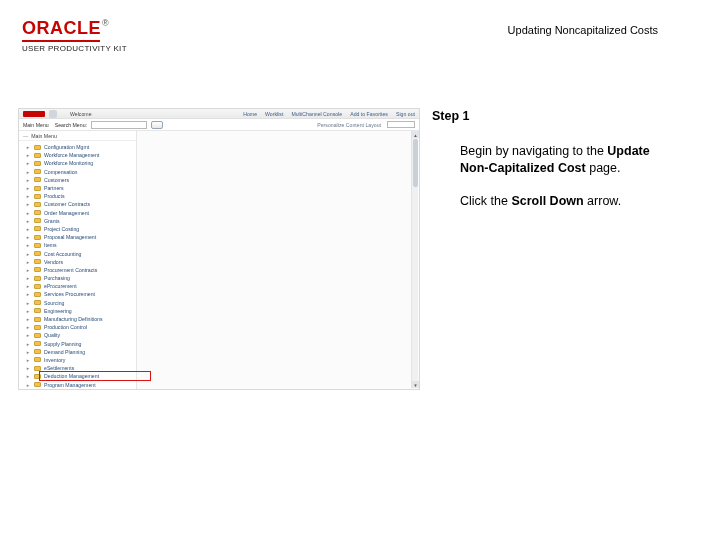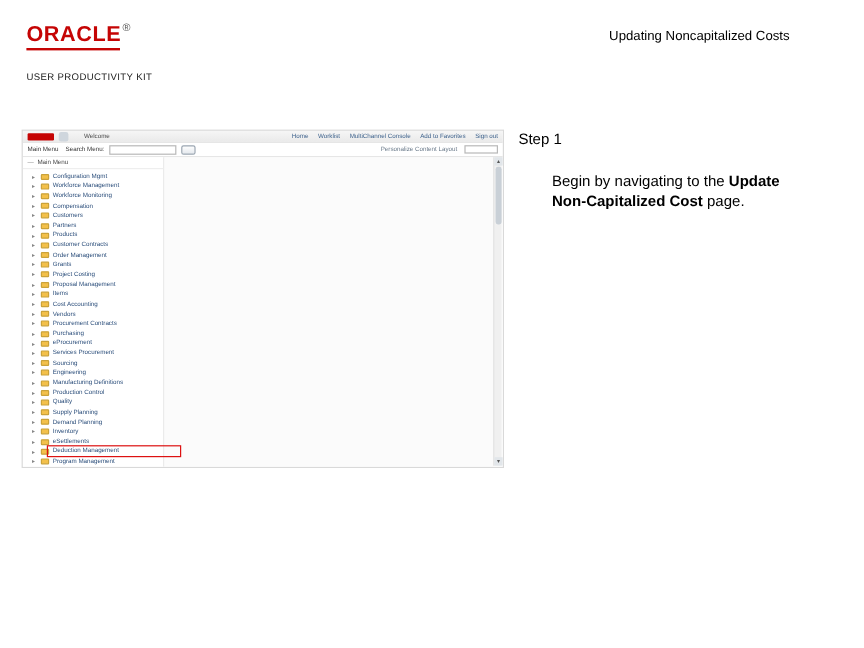--- a/index.html
+++ b/index.html
@@ -5,30 +5,30 @@
   * { box-sizing: border-box; margin: 0; padding: 0; }
   html, body { width: 720px; height: 540px; font-family: Arial, Helvetica, sans-serif; background: #fff; color: #000; }
   .page { position: relative; width: 676px; height: 540px; }
 
   
   .header { position: absolute; top: 18px; left: 22px; right: 18px; height: 34px; }
   .brand { display: inline-block; }
   .brand-name { color: #c50404; font-weight: bold; font-size: 18px; letter-spacing: 0.5px; }
   .brand-tm { font-size: 9px; vertical-align: top; color: #555; margin-left: 1px; }
   .brand-underline { height: 2px; background: #c50404; width: 78px; margin-top: 1px; }
-  .brand-sub { font-size: 8px; letter-spacing: 0.3px; color: #222; margin-top: 18px; }
+  .brand-sub { font-size: 8px; letter-spacing: 0.3px; color: #222; margin-top: 2px; }
   .header-title { position: absolute; right: 0; top: 6px; font-size: 11px; }
 
   
   .content { position: absolute; top: 108px; left: 18px; right: 18px; bottom: 18px; display: flex; gap: 12px; }
   .left  { width: 402px; }
   .right { flex: 1; font-size: 12.5px; line-height: 1.35; }
 
   
-  .step-label { margin-bottom: 18px; }
+  .step-label { margin-bottom: 18px; font-weight: bold; }
   .para { margin-bottom: 16px; margin-left: 28px; }
   .strong { font-weight: bold; }
 
   
   .app { width: 402px; height: 282px; border: 1px solid #d9d9d9; background: #fff; font-size: 5.2px; color: #4a4a4a; position: relative; overflow: hidden; }
   .app-topbar { height: 10px; background: linear-gradient(#f6f6f6,#eaeaea); border-bottom: 1px solid #e0e0e0; display: flex; align-items: center; padding: 0 4px; gap: 4px; }
   .app-logo { width: 22px; height: 6px; background: #c50404; border-radius: 1px; }
   .app-greet { margin-left: 6px; }
   .app-avatar { width: 8px; height: 8px; background: #cfd6dd; border-radius: 2px; margin-right: 3px; }
   .app-links { margin-left: auto; display: flex; gap: 8px; color: #3a5f8a; }
@@ -275,15 +275,18 @@
 
         <div class="hotspot scrolldown"></div>
       </div>
     </div>
 
     <div class="right">
       <div class="step-label">Step 1</div>
       <div class="para">
         <span>Begin by navigating to the </span><span class="strong">Update Non-Capitalized Cost</span><span> page.</span>
       </div>
+      <div class="para">
+        <span>Click the </span><span class="strong">Scroll Down</span><span> arrow.</span>
+      </div>
     </div>
   </div>
 </div>
 
 </body></html>

